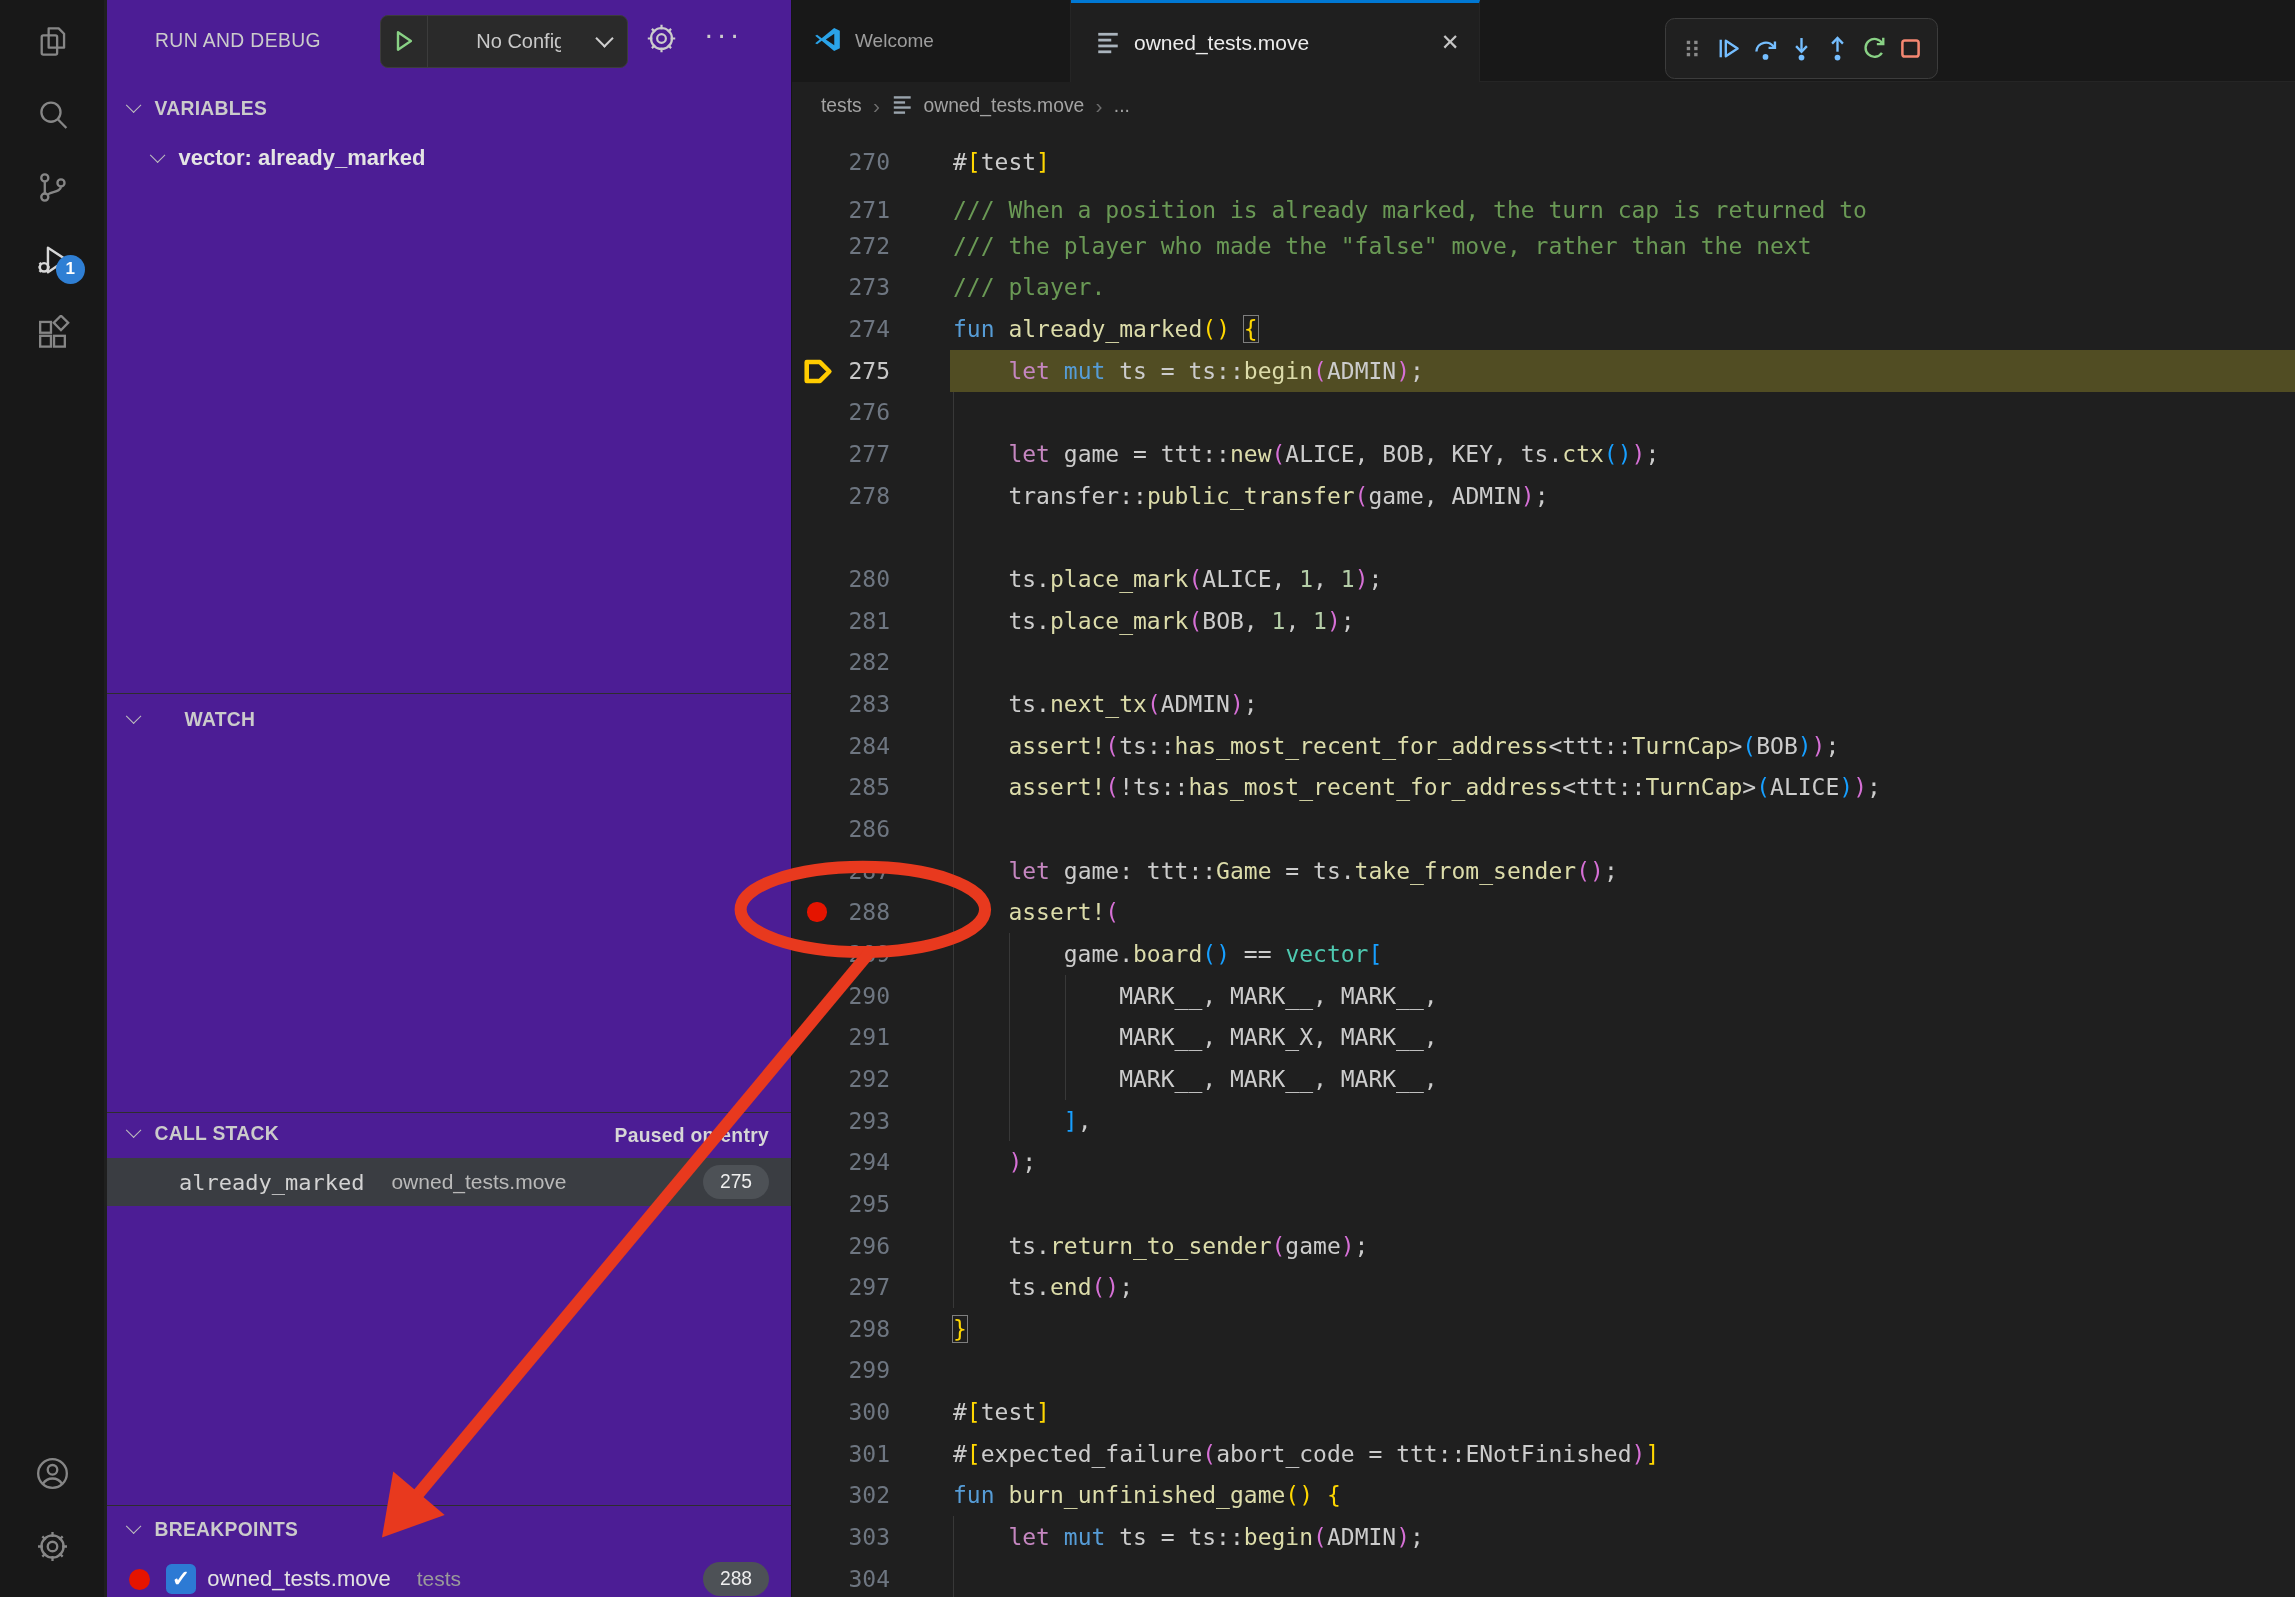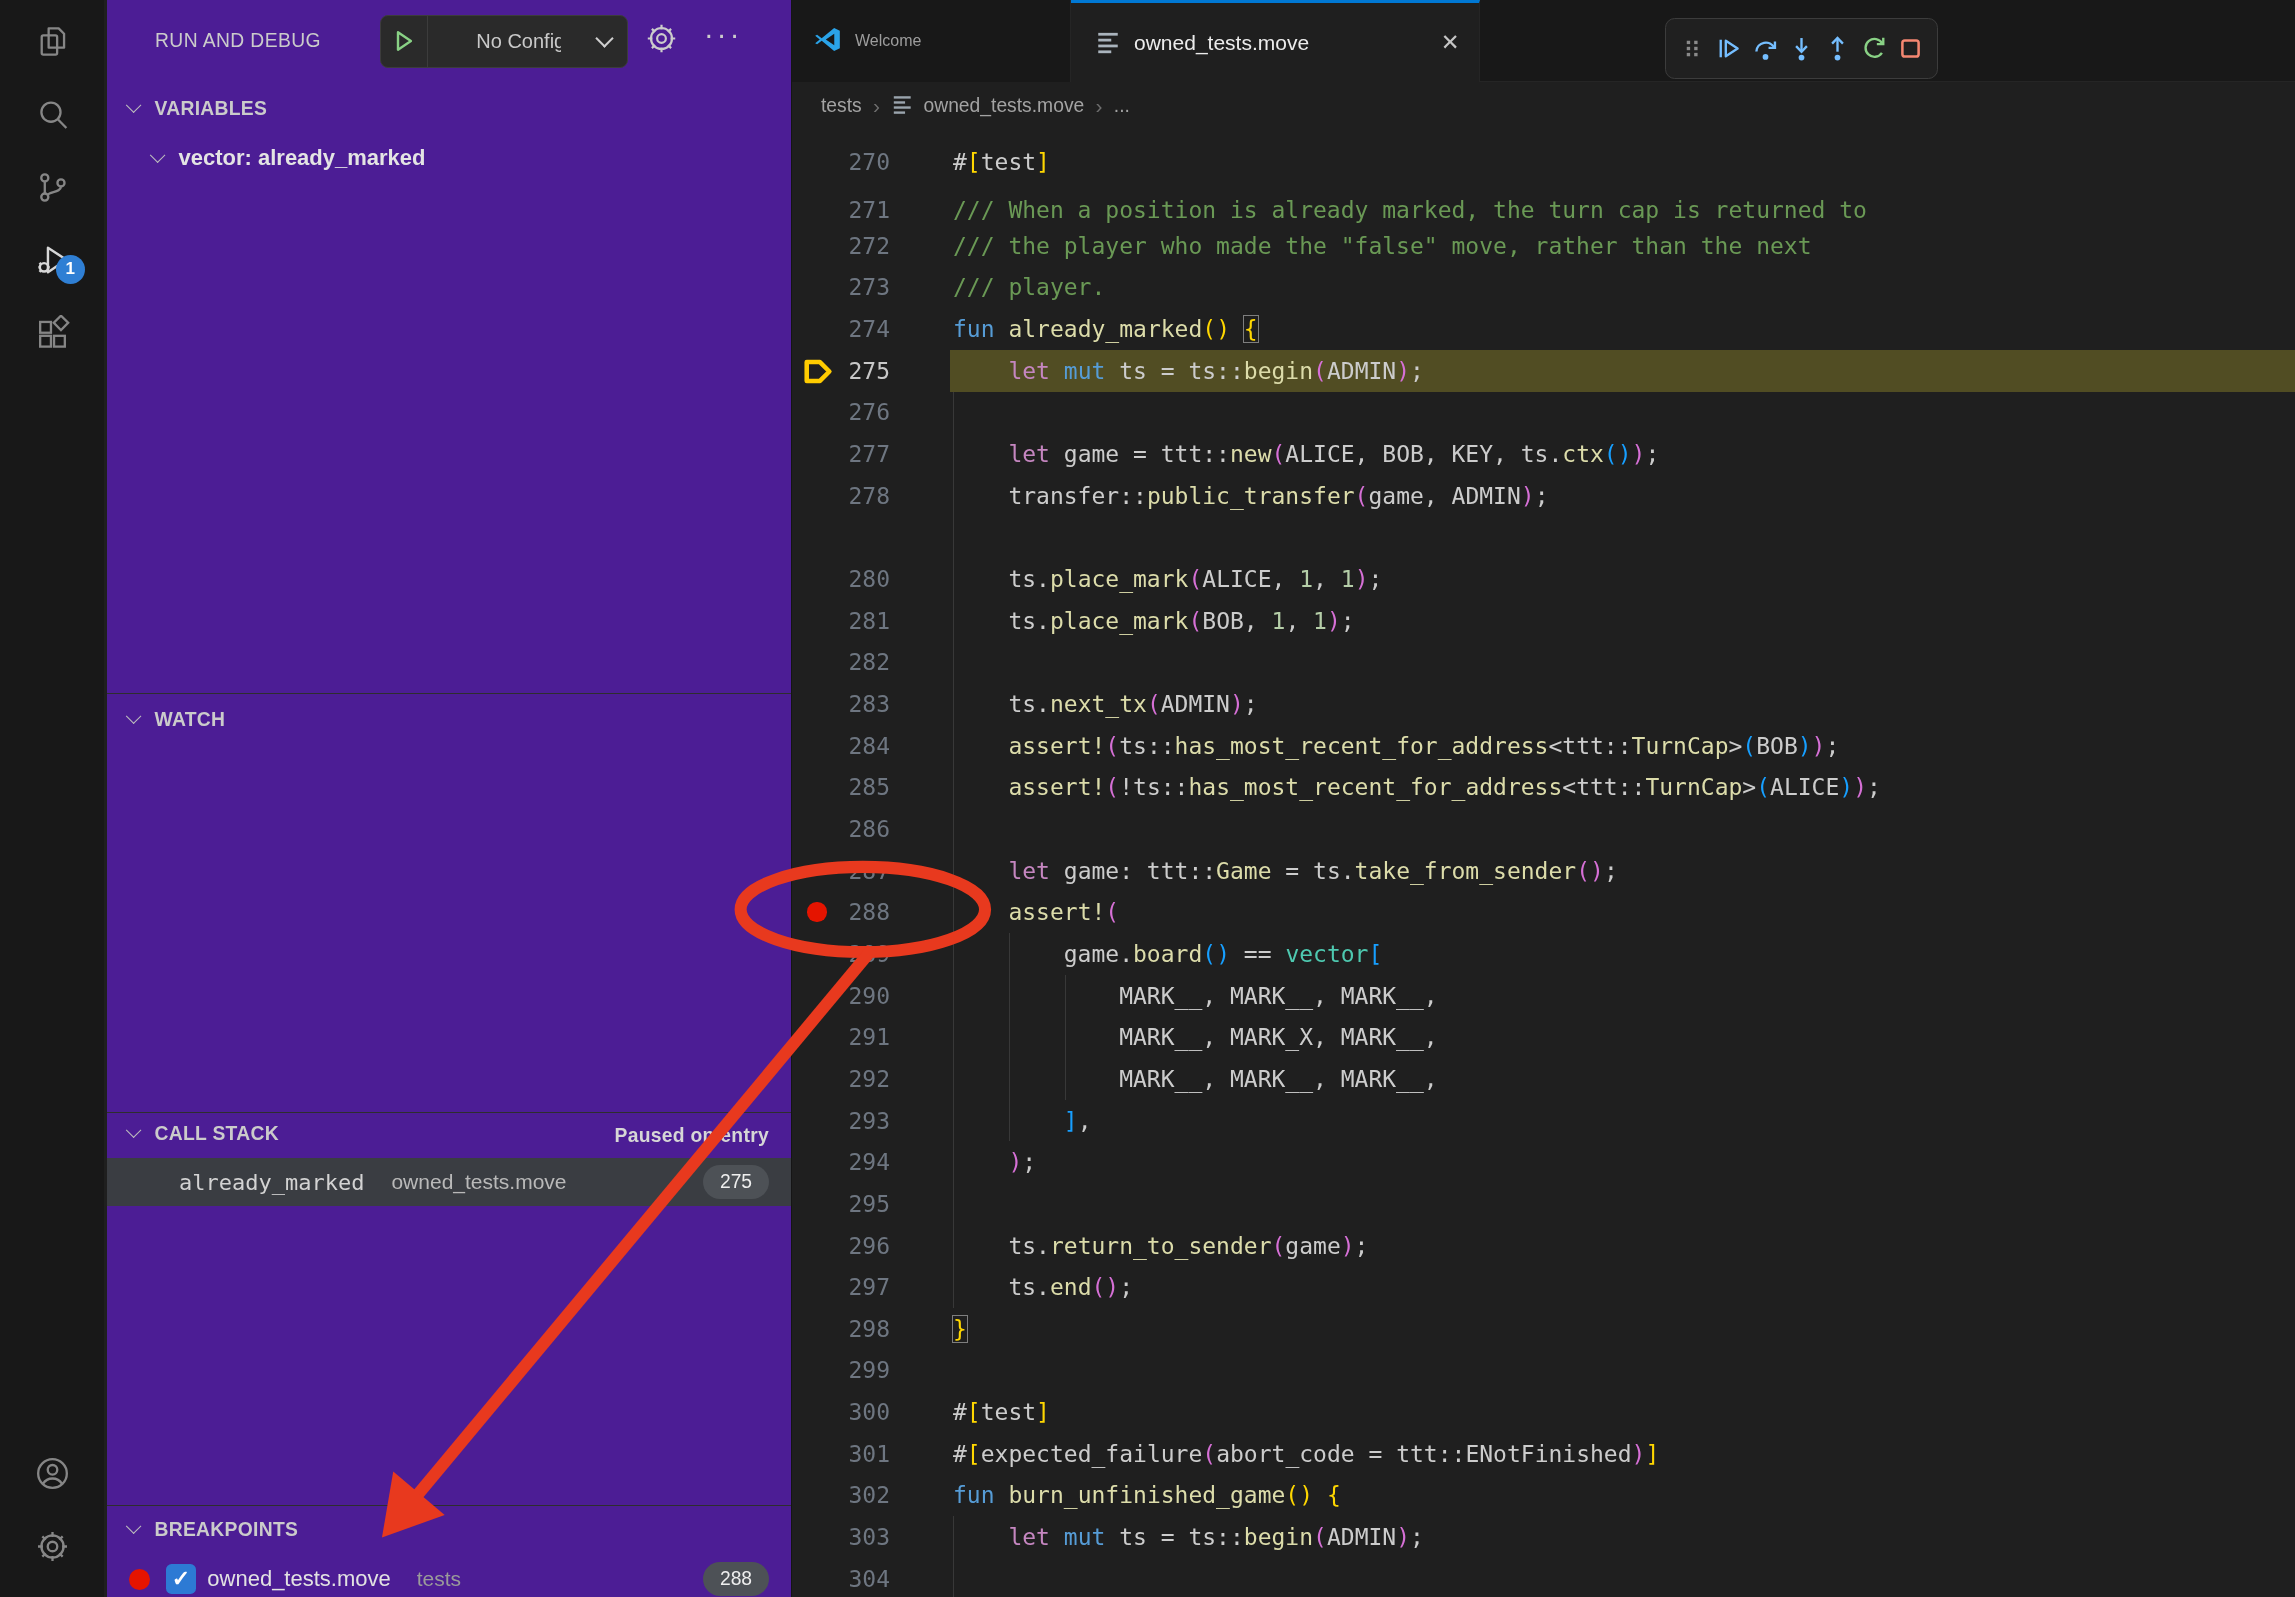--- a/index.html
+++ b/index.html
@@ -53,21 +53,21 @@
   .bp-check { width:30px; height:30px; border-radius:5.6px; background:#2d7ad4; margin-left:16px; flex:none;
     display:flex; align-items:center; justify-content:center; color:#fff; font-size:22px; font-weight:700; }
   .bp-file { font-size:22px; color:#e2e2e2; margin-left:11.3px; }
   .bp-dir { font-size:21px; color:#9a9a9a; margin-left:26px; }
 
   
   .editor { position:absolute; left:791px; top:0; width:1505px; height:100%; background:#1f1f1f; border-left:1.6px solid #151515; }
   .tabbar { position:absolute; top:0; left:0; width:100%; height:82px; background:#181818; border-bottom:0.8px solid #252525; }
   .tab { position:absolute; top:0; height:82px; display:flex; align-items:center; cursor:pointer; }
   .tab.welcome { left:0; width:279px; background:#181818; border-right:0.8px solid #252525; padding-left:21px; }
-  .tab.welcome .tab-label { color:#9d9d9d; font-size:16px; margin-left:13px; }
+  .tab.welcome .tab-label { color:#9d9d9d; font-size:19px; margin-left:13px; }
   .tab.active-tab { left:279px; width:409px; background:#1f1f1f; border-top:3.2px solid #0078d4; border-right:0.8px solid #252525; padding-left:24px; }
   .tab.active-tab .tab-label { color:#ececec; font-size:21px; margin-left:13px; }
   .tab-close { margin-left:auto; margin-right:19.3px; color:#c5c5c5; font-size:22.5px; }
 
   .breadcrumb { position:absolute; top:82px; left:0; width:100%; height:48px; background:#1f1f1f; display:flex;
     align-items:center; padding-left:29px; font-size:19.3px; color:#a3a3a3; }
   .breadcrumb .sep { color:#6e6e6e; font-size:21px; margin:0 11.3px; }
   .bc-item { cursor:pointer; }
 
   .code-area { position:absolute; top:130px; left:0; width:100%; height:1467px; overflow:hidden;
@@ -185,21 +185,21 @@
     <div class="sb-sect" style="top:90px;">
       <span class="chev"></span>
       <span>VARIABLES</span>
     </div>
     <div class="locals-row">
       <span class="chev"></span>
       <span>vector: already_marked</span>
     </div>
 
     <div class="sb-divider" style="top:693px;"></div>
-    <div class="sb-sect" style="top:701px;">
+    <div class="sb-sect" style="top:701px;gap:30px;">
       <span class="chev"></span>
       <span>WATCH</span>
     </div>
 
     <div class="sb-divider" style="top:1112px;"></div>
     <div class="sb-sect" style="top:1115px;">
       <span class="chev"></span>
       <span>CALL STACK</span>
       <span class="paused" style="top:2.4px;">Paused on entry</span>
     </div>

